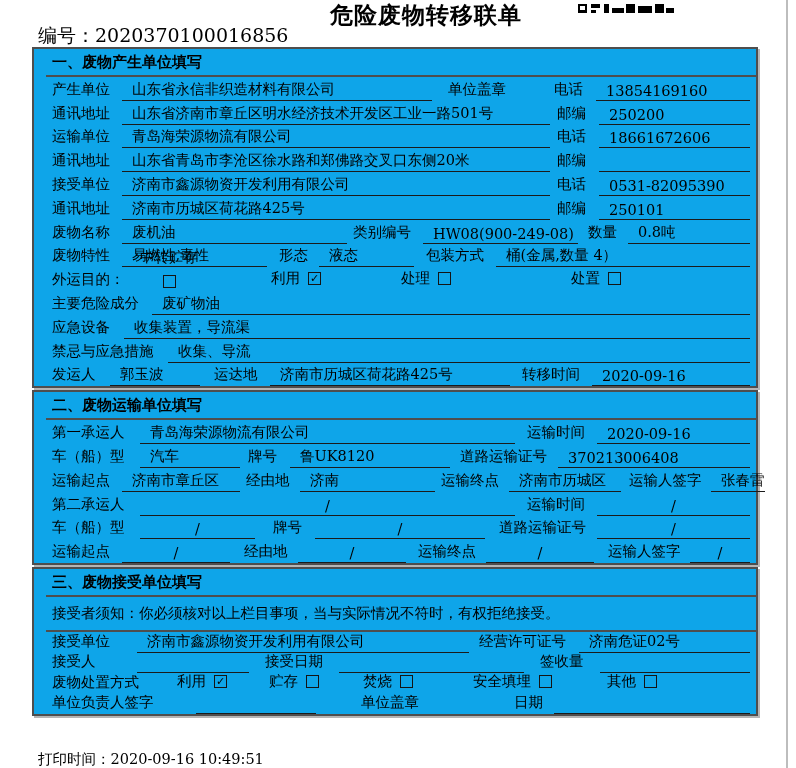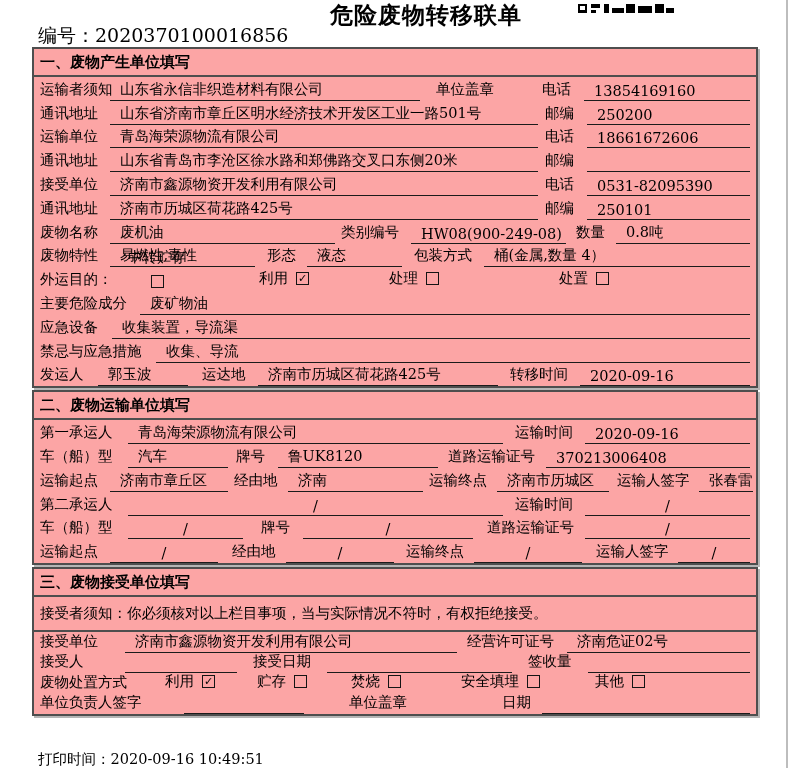--- a/index.html
+++ b/index.html
@@ -18,22 +18,22 @@
   .page-title{
     position:absolute;left:330px;top:0px;font-size:23px;font-weight:bold;
     font-family:"DejaVu Sans","Liberation Sans",sans-serif;
     letter-spacing:1px;white-space:nowrap;
   }
   .qr-frag{position:absolute;left:578px;top:0;width:96px;height:9px;}
 
   
   #form{position:absolute;left:32px;top:47px;width:726px;}
   .box{
-    border:2px solid #4e4e4e;background:#fca5a5;box-sizing:border-box;
-    margin-bottom:2px;box-shadow:2px 2px 0 rgba(120,120,120,.55);
+    border:2px solid #4e4e4e;background:#0ea5e9;box-sizing:border-box;
+    margin-bottom:2px;box-shadow:2px 2px 0 rgba(120,120,120,.55);padding-left:12px;
   }
   .sec-header{
     height:26px;border-bottom:2px solid #4e4e4e;display:flex;align-items:center;
     padding:0 6px;font-weight:bold;font-size:15px;
     font-family:"DejaVu Sans","Liberation Sans",sans-serif;
   }
   .note-row{
     height:33px;border-bottom:2px solid #4e4e4e;display:flex;align-items:center;
     padding:0 6px;font-size:14.5px;box-sizing:content-box;
   }
@@ -83,21 +83,21 @@
     </svg>
   </div>
 </div>
 
 <div id="form">
     <div class="box sec1">
       <div class="sec-header">
         <span>一、废物产生单位填写</span>
       </div>
       <div class="frow">
-        <span class="lab" style="width: 70px;">运输者须知</span>
+        <span class="lab" style="width: 70px;">产生单位</span>
         <span class="fld" style="width: 310px;">山东省永信非织造材料有限公司</span>
         <span class="txt" style="margin-left: 16px;">单位盖章</span>
         <span class="lab" style="width: 42px; margin-left: 48px;">电话</span>
         <span class="fld grow">13854169160</span>
       </div>
       <div class="frow">
         <span class="lab" style="width: 70px;">通讯地址</span>
         <span class="fld" style="width: 428px;">山东省济南市章丘区明水经济技术开发区工业一路501号</span>
         <span class="lab" style="width: 42px; margin-left: 7px;">邮编</span>
         <span class="fld grow">250200</span>

